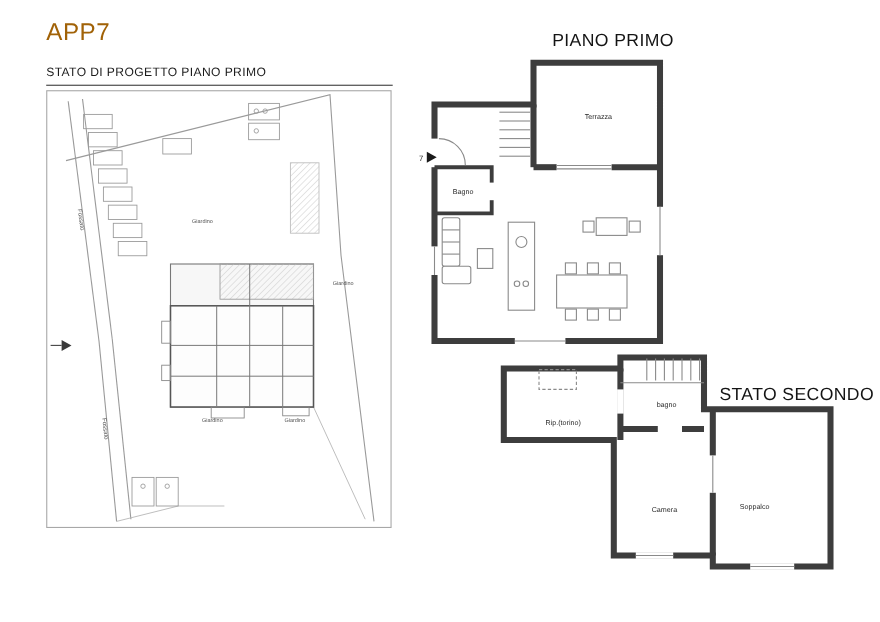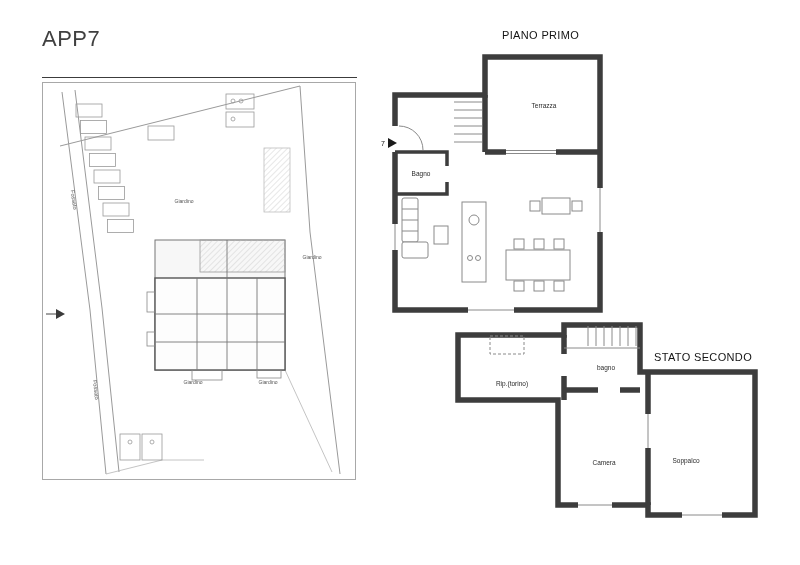--- a/index.html
+++ b/index.html
@@ -3,24 +3,24 @@
 <meta charset="utf-8">
 <style>
   * { box-sizing: border-box; }
   html, body { margin: 0; padding: 0; }
   body {
     width: 800px; height: 565px; background: #ffffff;
     font-family: "Liberation Sans", sans-serif; color: #111;
   }
   .page { position: relative; width: 800px; height: 565px; background: #fff; overflow: hidden; }
   .abs { position: absolute; }
-  .sheet-title { left: 42px; top: 26px; font-size: 22px; color: #404040; letter-spacing: .5px; }
+  .sheet-title { left: 42px; top: 16px; font-size: 22px; color: #a16207; letter-spacing: .5px; }
   .site-title  { left: 42px; top: 60px; font-size: 11px; color: #1c1c1c; letter-spacing: .35px; }
   .rule { left: 42px; top: 77px; width: 315px; height: 1px; background: #3c3c3c; }
-  .plan-title { font-size: 11px; color: #141414; letter-spacing: .35px; white-space: nowrap; }
+  .plan-title { font-size: 16px; color: #141414; letter-spacing: .35px; white-space: nowrap; }
   .pp { left: 502px; top: 29px; }
   .ps { left: 654px; top: 351px; }
   svg { position: absolute; overflow: visible; }
   svg text { font-family: "Liberation Sans", sans-serif; fill: #333; }
   .room-label { font-size: 6.5px; text-anchor: middle; fill: #2a2a2a; }
   .tiny-label { font-size: 5px;   text-anchor: middle; fill: #555; }
   .marker-num { font-size: 7px;   fill: #111; }
   .thin  { stroke: #9a9a9a; stroke-width: 1; fill: none; }
   .thin2 { stroke: #b5b5b5; stroke-width: .8; fill: none; }
   .wall  { stroke: #3d3d3d; stroke-width: 5.5; fill: none; }
@@ -30,20 +30,21 @@
   .glass { stroke: #8a8a8a; stroke-width: 1; fill: none; }
   .stair { stroke: #8a8a8a; stroke-width: 1; fill: none; }
   .gap   { fill: #ffffff; stroke: none; }
 </style>
 </head>
 <body>
 
 <div class="page">
 
   <div class="abs sheet-title">APP7</div>
+  <div class="abs site-title">STATO DI PROGETTO PIANO PRIMO</div>
   <div class="abs rule"></div>
 
   <svg class="abs" style="left:42px; top:82px;" width="314" height="398" viewBox="0 0 314 398">
     <defs>
       <pattern id="lh" patternUnits="userSpaceOnUse" width="4" height="4" patternTransform="rotate(45)">
         <line x1="0" y1="0" x2="0" y2="4" stroke="#cfcfcf" stroke-width="1"></line>
       </pattern>
     </defs>
 
     <rect x="0.5" y="0.5" width="313" height="397" fill="#ffffff" stroke="#a8a8a8"></rect>

